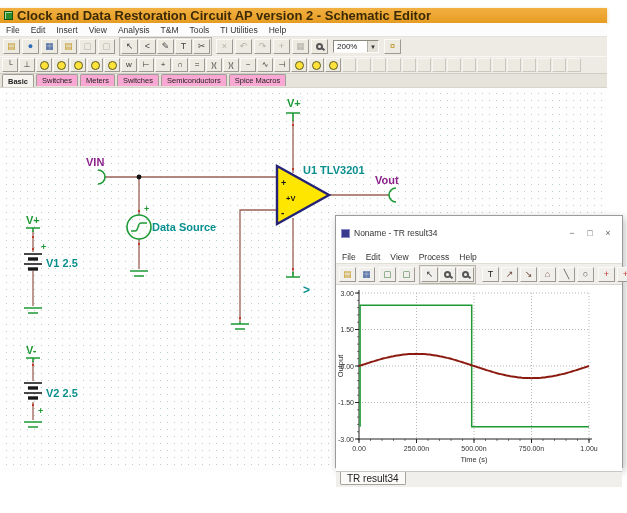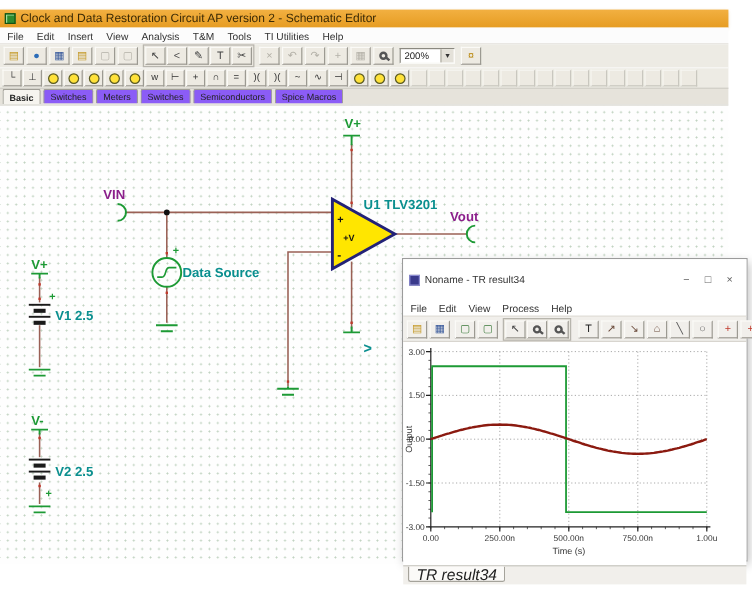--- a/index.html
+++ b/index.html
@@ -3,59 +3,59 @@
 <meta charset="utf-8">
 <style>
   * { margin:0; padding:0; box-sizing:border-box; }
   body { background:#fff; font-family:"Liberation Sans", sans-serif; }
   .stage { position:relative; width:627px; height:513px; background:#fff; overflow:hidden; }
 
   
   .app-window { position:absolute; left:0; top:8px; width:607px; height:462px; background:#fff; }
   .titlebar { height:15px; background:linear-gradient(#f2b041,#e69c22); display:flex; align-items:center; padding:0 4px; gap:4px; box-shadow:0 1px 3px rgba(180,130,30,.45); }
   .titlebar .app-icon { width:9px; height:9px; background:#2e8b2e; border:1px solid #145214; box-shadow:inset 1px 1px 0 #9fdf9f; flex:0 0 auto; }
-  .titlebar .title-text { font-size:10px; font-weight:normal; color:#3b2a05; white-space:nowrap; overflow:hidden; }
+  .titlebar .title-text { font-size:13px; font-weight:bold; color:#3b2a05; white-space:nowrap; overflow:hidden; }
   .menubar { height:14px; background:#fcfcfc; border-bottom:1px solid #e4e2dc; display:flex; align-items:center; padding:0 6px; gap:11px; }
   .menu-item { font-size:8.5px; color:#333; cursor:default; }
   .toolbar1 { height:19px; background:#edebe4; display:flex; align-items:center; padding:0 3px; gap:2px; }
   .toolbar2 { height:17px; background:#edebe4; display:flex; align-items:center; padding:0 2px; gap:1px; border-top:1px solid #f8f7f4; }
   .tbtn { width:17px; height:15px; background:#edeae2; border:1px solid; border-color:#fbfaf7 #9c9a92 #9c9a92 #fbfaf7; display:flex; align-items:center; justify-content:center; font-size:9px; line-height:1; color:#444; flex:0 0 auto; }
   .toolbar2 .tbtn { width:16px; height:14px; font-size:8px; }
   .tbtn.dim { color:#b4b1a8; }
   .tbtn.empty { background:#edeae2; border-color:#f6f5f1 #c9c7bf #c9c7bf #f6f5f1; width:14px; }
   .grp { display:flex; gap:1px; border:1px solid #b7b5ad; padding:1px; margin:0 2px; background:#e9e6de; }
   .mag { width:7px; height:7px; border:2px solid #555; border-radius:50%; position:relative; }
   .mag::after { content:""; position:absolute; width:4px; height:2px; background:#555; right:-4px; bottom:-2px; transform:rotate(40deg); }
   .yc { width:9px; height:9px; border:1px solid #5a5a20; border-radius:50%; background:#ffe23a; }
   .zoombox { height:13px; width:46px; background:#fff; border:1px solid; border-color:#8a887f #fbfaf7 #fbfaf7 #8a887f; display:flex; align-items:center; margin:0 3px; }
   .zoombox .zval { flex:1; font-size:8px; color:#222; padding-left:3px; }
   .zoombox .zarrow { width:11px; height:11px; background:#e4e1d9; border-left:1px solid #b0aea5; font-size:6px; color:#333; display:flex; align-items:center; justify-content:center; }
   .tabrow { height:14px; background:#e6e3db; display:flex; align-items:flex-start; padding:0 2px; gap:2px; border-top:1px solid #cfcdc5; }
-  .tab { height:12px; padding:0 5px; font-size:7.5px; color:#222; background:#8b5cf6; border:1px solid #a09e96; border-bottom:none; border-radius:2px 2px 0 0; display:flex; align-items:center; }
+  .tab { height:12px; padding:0 5px; font-size:7.5px; color:#222; background:#f9a8d4; border:1px solid #a09e96; border-bottom:none; border-radius:2px 2px 0 0; display:flex; align-items:center; }
   .tab.active { background:#f6f4ef; font-weight:bold; height:13px; }
   .canvas { position:relative; height:383px; background-color:#fefefe;
             background-image:radial-gradient(#bccfbc 0.7px, transparent 0.9px);
             background-size:7px 7px; background-position:3px 2px; border-top:1px solid #d6d4cc; }
 
   
   #schematic { position:absolute; left:0; top:0; width:627px; height:513px; pointer-events:none; z-index:2; }
 
   
   .result-window { position:absolute; left:335px; top:215px; width:288px; height:253px; background:#fff; border:1px solid #9b9b9b; box-shadow:2px 3px 8px rgba(0,0,0,.25); z-index:3; }
   .rw-titlebar { height:16px; display:flex; align-items:center; padding:17px 5px; gap:4px; background:#fff; }
   .rw-titlebar .rw-icon { width:9px; height:9px; background:#3a3a8c; box-shadow:inset 0 0 0 1px #8b8bd0; flex:0 0 auto; }
   .rw-titlebar .rw-title { font-size:8.5px; color:#333; flex:1; white-space:nowrap; overflow:hidden; }
   .rw-btn { width:18px; font-size:9px; color:#666; text-align:center; }
   .rw-menubar { height:13px; display:flex; align-items:center; gap:10px; padding:0 6px; background:#fff; }
   .rw-menubar .menu-item { font-size:8.5px; }
   .rw-toolbar { height:22px; background:#f1efeb; border-top:1px solid #e2dfd9; border-bottom:1px solid #d8d5cf; display:flex; align-items:center; padding:0 3px; gap:2px; }
   .rw-toolbar .tbtn { background:#f1efeb; }
   #chart { display:block; background:#fff; }
   .rw-tabbar { height:16px; border-top:1px solid #c9c7c1; background:#f1efeb; display:flex; align-items:flex-start; padding:0 4px; }
-  .rw-tab { height:13px; padding:0 6px; font-size:13px; color:#222; background:#fbfaf8; border:1px solid #a5a39b; border-top:none; border-radius:0 0 2px 2px; display:flex; align-items:center;font-style:italic; }
+  .rw-tab { height:13px; padding:0 6px; font-size:10px; color:#222; background:#fbfaf8; border:1px solid #a5a39b; border-top:none; border-radius:0 0 2px 2px; display:flex; align-items:center; }
 
   
   .caption { position:absolute; left:0; top:473px; width:627px; text-align:center; font-style:italic; font-size:12px; color:#777; line-height:1.45; }
   .watermark { position:absolute; right:2px; top:13px; font-style:normal; font-size:19px; color:#abdca2; letter-spacing:0.5px; }
 </style>
 </head>
 <body>
 
 <div class="stage">
 

